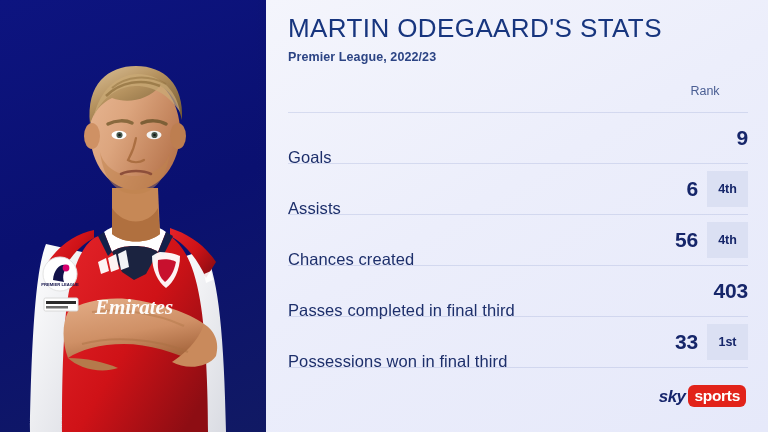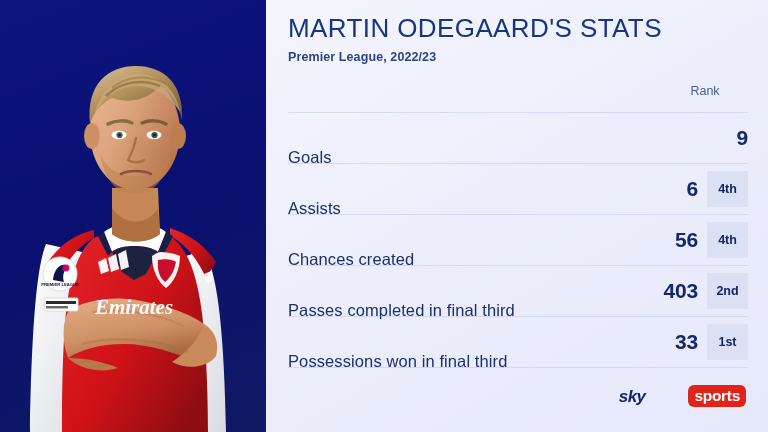--- a/index.html
+++ b/index.html
@@ -139,21 +139,20 @@
   }
 
   
   .logo {
     position: absolute;
     right: 22px;
     bottom: 26px;
     display: flex;
     align-items: center;
     height: 20px;
-    gap: 40px;
   }
   .logo-sky {
     font-size: 17px;
     font-weight: 700;
     color: #15246b;
     letter-spacing: -0.6px;
     line-height: 1;
     font-style: italic;
     margin-right: 3px;
   }
@@ -315,21 +314,20 @@
 
       <div class="stat-row">
         <span class="stat-label">Chances created</span>
         <span class="stat-value">56</span>
         <span class="stat-rank">4th</span>
       </div>
 
       <div class="stat-row">
         <span class="stat-label">Passes completed in final third</span>
         <span class="stat-value">403</span>
-        <span class="stat-rank">2nd</span>
       </div>
 
       <div class="stat-row">
         <span class="stat-label">Possessions won in final third</span>
         <span class="stat-value">33</span>
         <span class="stat-rank">1st</span>
       </div>
 
     </div>
 

